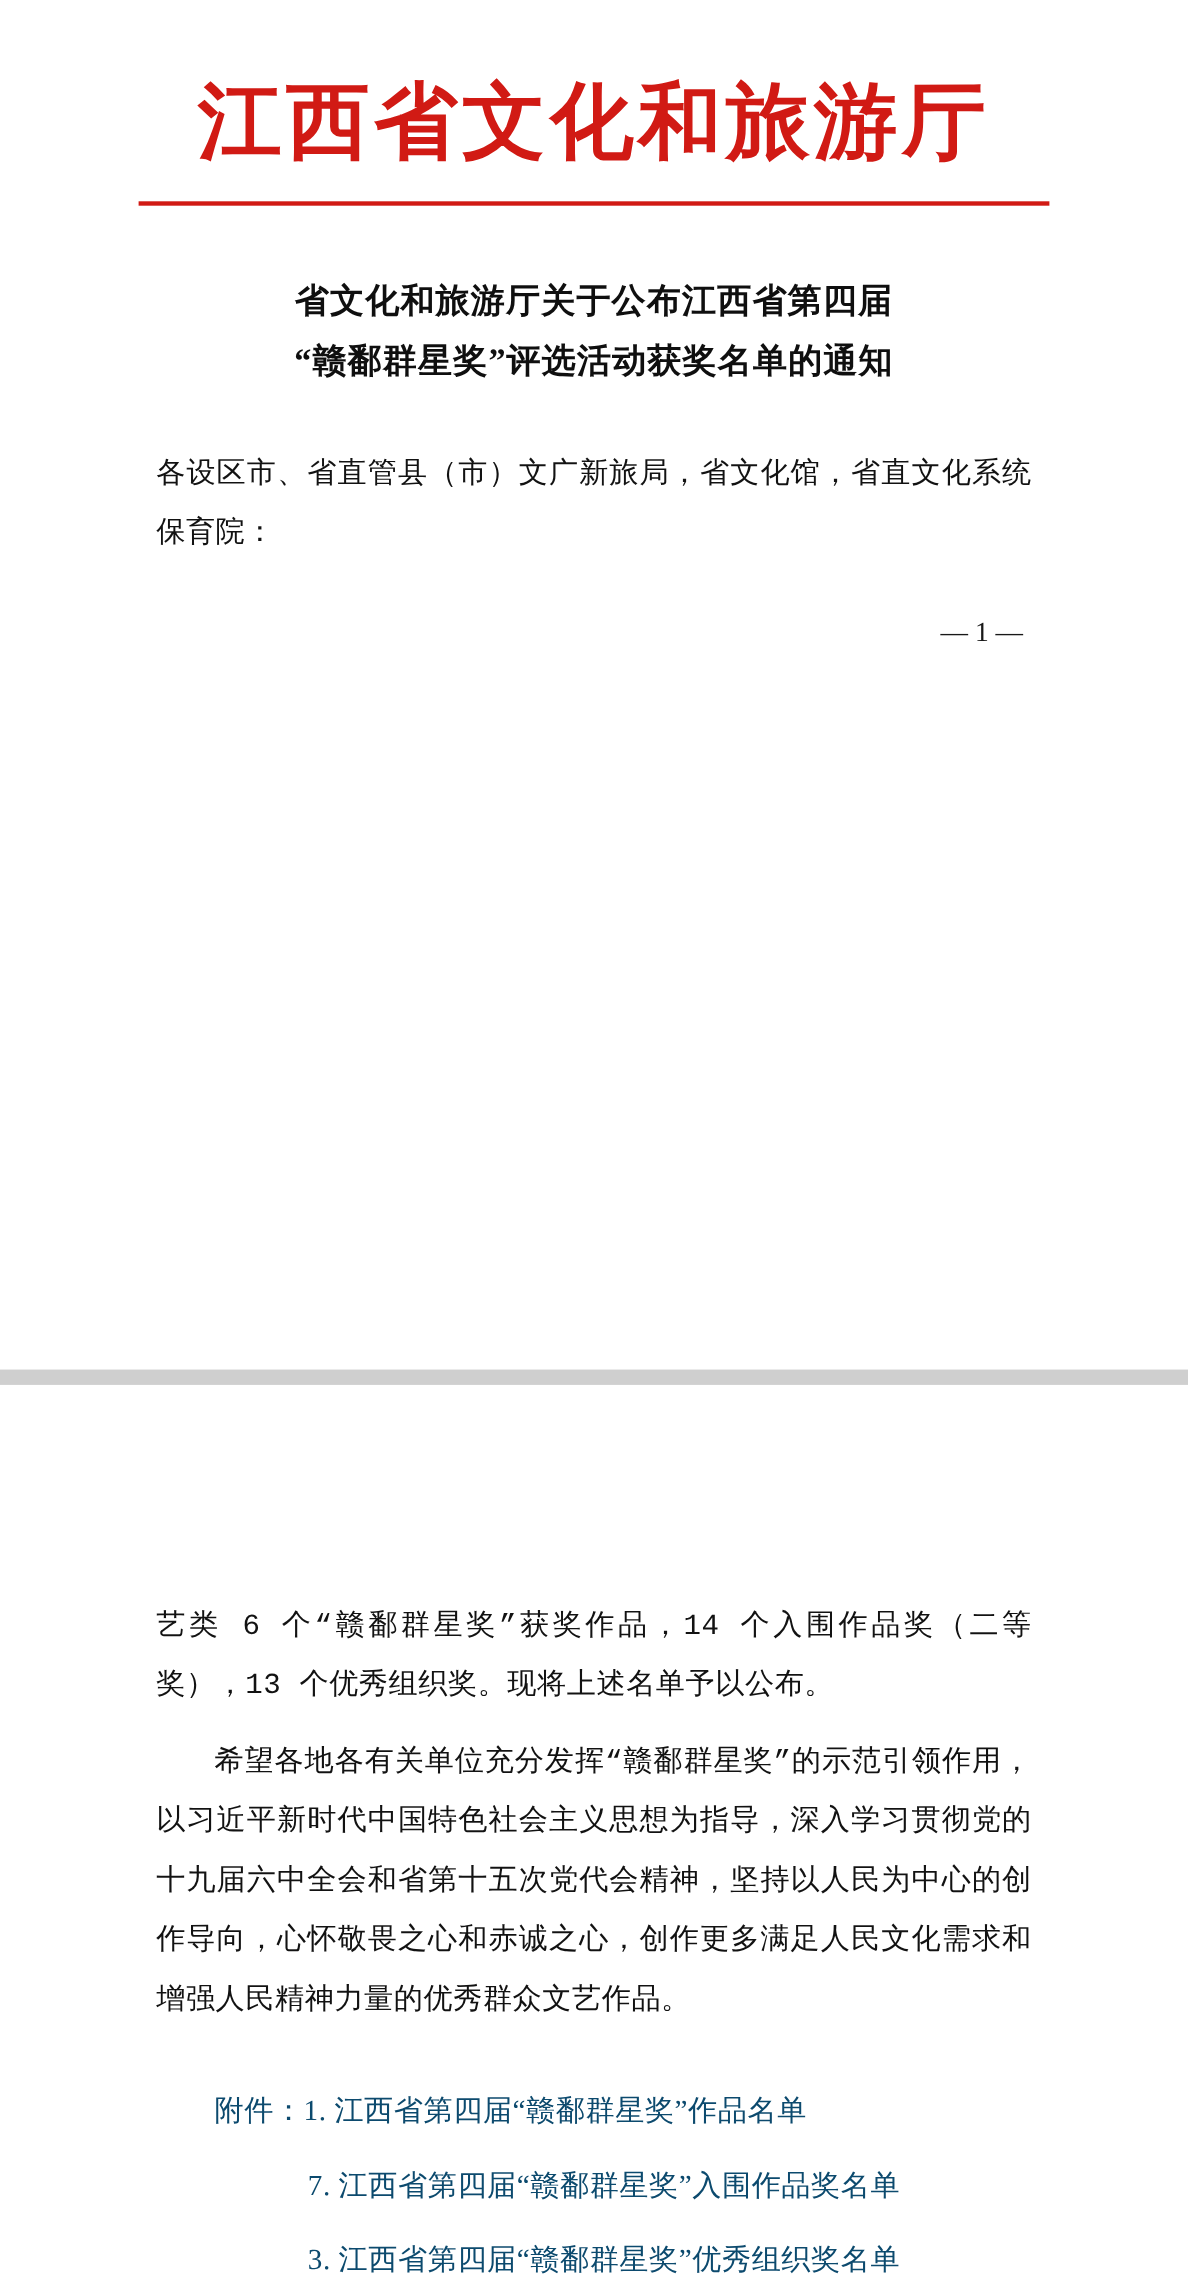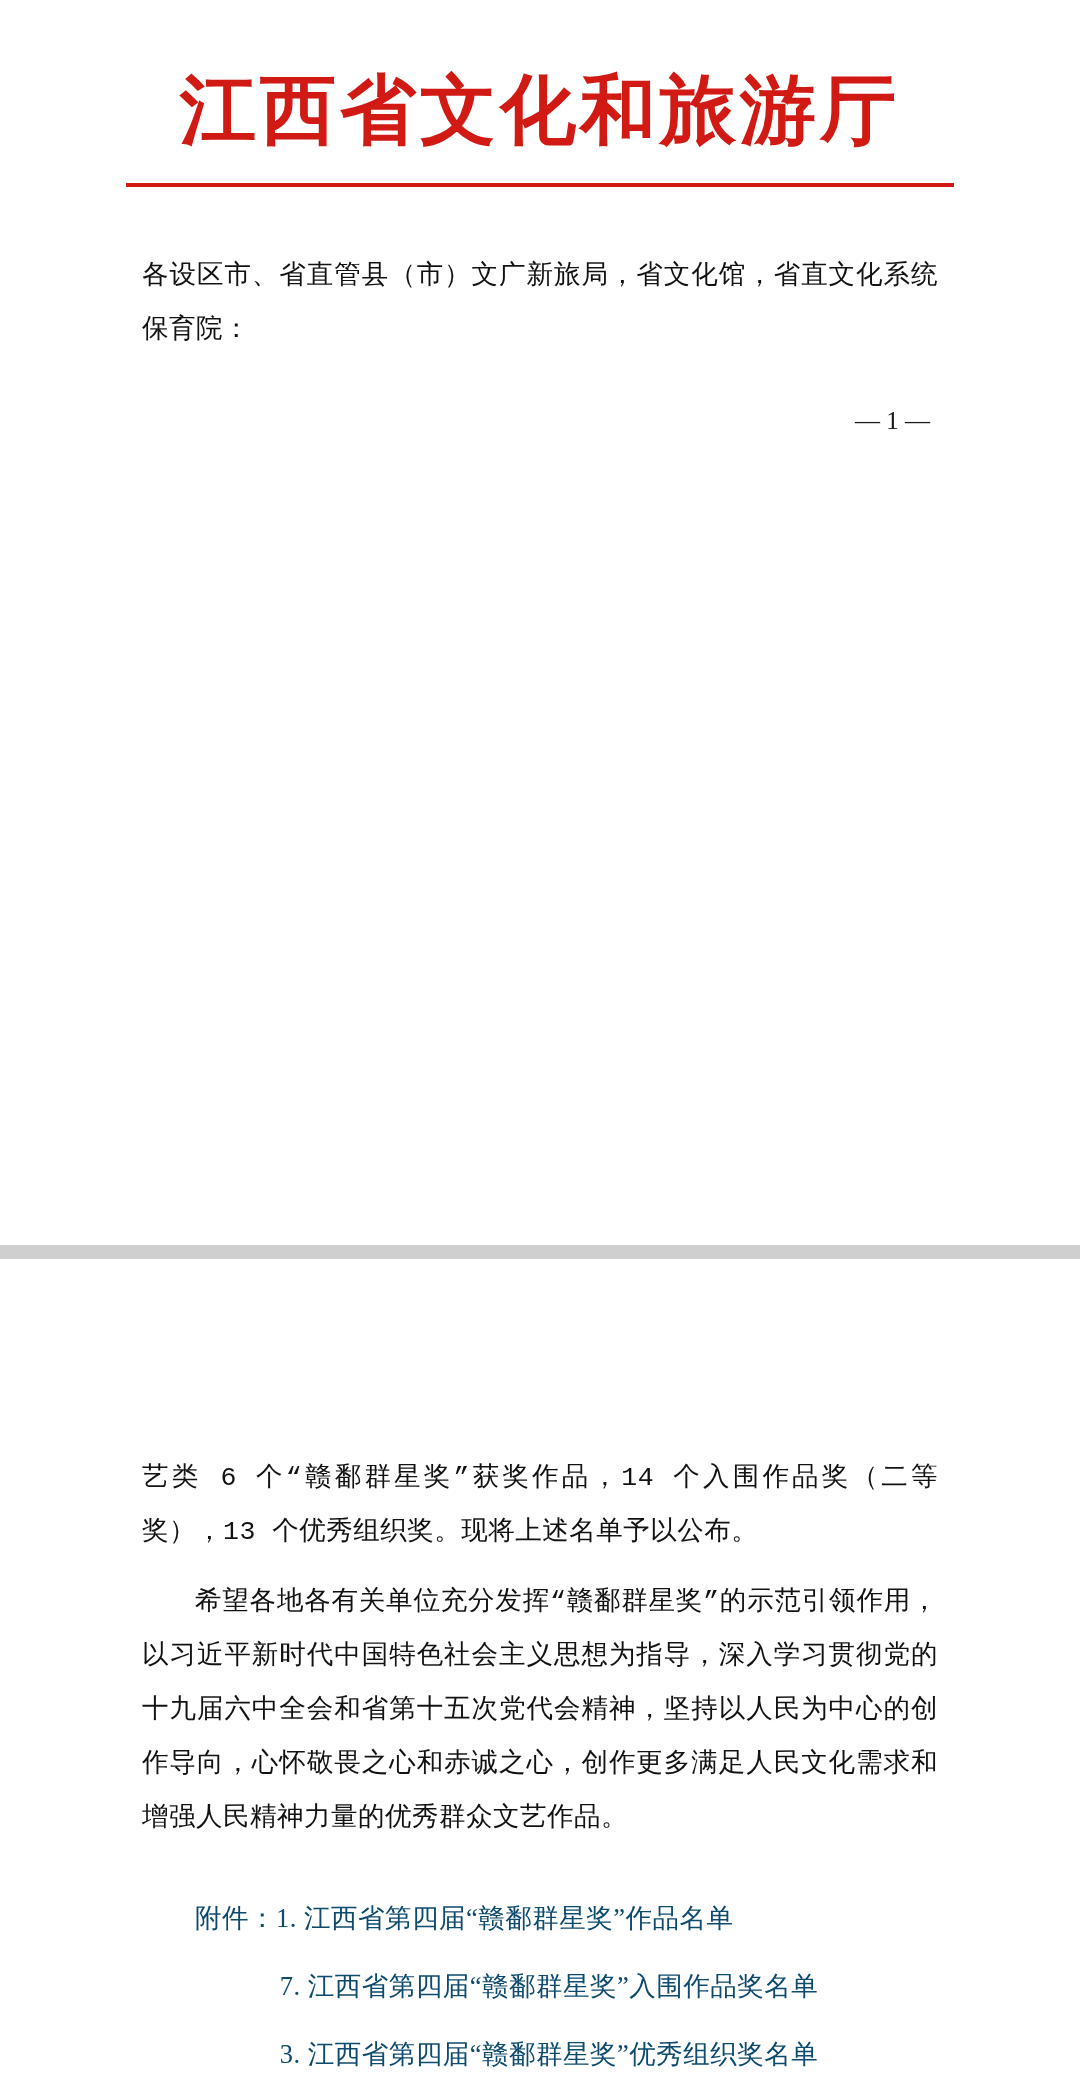--- a/index.html
+++ b/index.html
@@ -147,20 +147,22 @@
   <div class="page page-one">
 
     <div class="masthead">
       <div class="masthead-title">江西省文化和旅游厅</div>
     </div>
 
 
     <div class="red-rule"></div>
 
     <div class="doc-title">
+      <span class="doc-title-line">省文化和旅游厅关于公布江西省第四届</span>
+      <span class="doc-title-line">“赣鄱群星奖”评选活动获奖名单的通知</span>
     </div>
 
     <div class="body-block">
       <p class="para">各设区市、省直管县（市）文广新旅局，省文化馆，省直文化系统保育院：</p>
     </div>
 
     <div class="page-number">— 1 —</div>
   </div>
 
   <div class="gap"></div>

